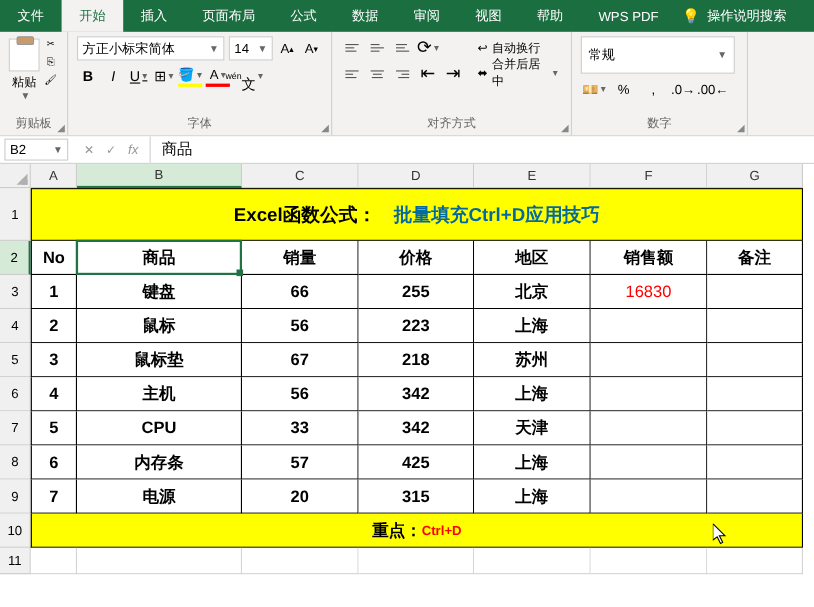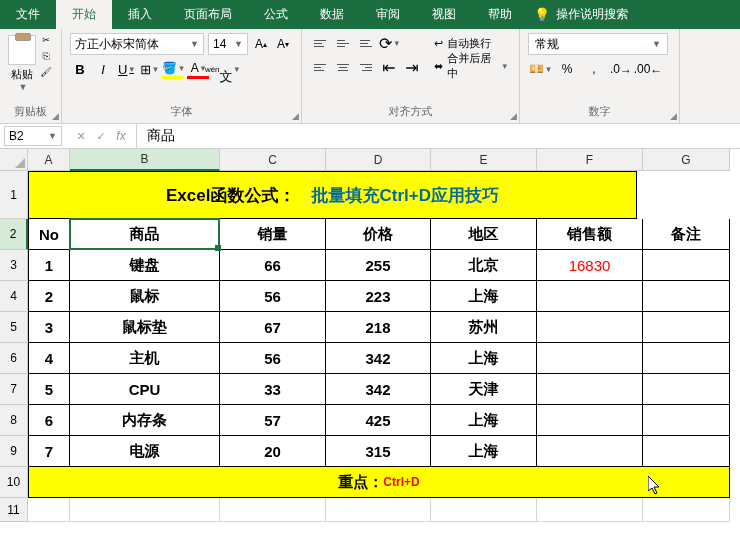--- a/index.html
+++ b/index.html
@@ -34,21 +34,21 @@
 .color-swatch{width:22px;height:20px;border-bottom:3px solid;display:flex;align-items:center;justify-content:center;font-size:12px;cursor:pointer}
 .align-grp{width:218px}
 .align-row{display:flex;gap:3px;margin-bottom:4px}
 .abtn{width:20px;height:20px;display:flex;align-items:center;justify-content:center;cursor:pointer}
 .align-lines{display:flex;flex-direction:column;gap:2px;width:12px}
 .align-lines span{height:1px;background:#555}
 .wrap-merge{display:flex;flex-direction:column;gap:3px;margin-left:8px}
 .wrap-btn{height:20px;display:flex;align-items:center;gap:4px;font-size:11px;cursor:pointer;padding:0 4px}
 .align-cols{display:flex}
 .number-grp{width:160px}
-.num-select{width:140px;height:22px;background:#fff;border:1px solid #ccc;font-size:12px;padding:4px 6px;display:flex;align-items:center;justify-content:space-between;cursor:pointer;margin-bottom:4px}
+.num-select{width:140px;height:22px;background:#fff;border:1px solid #ccc;font-size:12px;padding:16px 6px;display:flex;align-items:center;justify-content:space-between;cursor:pointer;margin-bottom:4px}
 .num-row{display:flex;gap:3px}
 .nbtn{width:24px;height:20px;display:flex;align-items:center;justify-content:center;font-size:12px;cursor:pointer}
 .formula-bar{height:25px;border-bottom:1px solid #d0d0d0;display:flex;align-items:center;background:#fff}
 .name-box{width:58px;height:20px;border:1px solid #ccc;margin:0 4px;padding:0 4px;font-size:12px;display:flex;align-items:center;cursor:text}
 .fbar-btns{display:flex;gap:2px;padding:0 6px;border-right:1px solid #d0d0d0;height:100%;align-items:center}
 .fbar-btn{width:18px;color:#999;font-size:11px;text-align:center;cursor:pointer}
 .fx{font-style:italic;font-size:12px}
 .formula-input{flex:1;padding:0 10px;font-size:14px;height:100%;display:flex;align-items:center;cursor:text}
 .sheet-area{display:flex;height:403px;overflow:hidden}
 .select-all{width:28px;height:22px;background:#f0f0f0;border-right:1px solid #ccc;border-bottom:1px solid #ccc;cursor:pointer;position:relative}
@@ -88,20 +88,21 @@
 <div class="title-bar">
   <div class="tab">文件</div>
   <div class="tab active">开始</div>
   <div class="tab">插入</div>
   <div class="tab">页面布局</div>
   <div class="tab">公式</div>
   <div class="tab">数据</div>
   <div class="tab">审阅</div>
   <div class="tab">视图</div>
   <div class="tab">帮助</div>
+  <div class="tab">WPS PDF</div>
   <span class="bulb">💡</span>
   <span class="search-text">操作说明搜索</span>
 </div>
 
 <div class="ribbon">
   <div class="group clipboard-grp">
     <div class="clipboard-top">
       <div class="paste-btn">
         <div class="paste-icon"></div>
         <span class="paste-label">粘贴</span>
@@ -268,21 +269,21 @@
           <div class="row-h" style="height: 31px;">8</div>
           <div class="row-h" style="height: 31px;">9</div>
           <div class="row-h" style="height: 31px;">10</div>
           <div class="row-h" style="height: 24px;">11</div>
         </div>
       <div class="cells" id="cells">
         <div class="sel-box" id="sel-box" style="left: 41px; top: 47px; width: 151px; height: 32px;">
             <div class="sel-handle"></div>
           </div>
       <div class="crow title-row" style="height: 48px;">
-            <div class="cell tbl-border-t tbl-border-l tbl-border-r tbl-border-b" style="width: 609px; gap: 16px;">
+            <div class="cell tbl-border-t tbl-border-l tbl-border-r tbl-border-b" style="width: 702px; gap: 16px;">
               <span class="title-text">Excel函数公式：</span>
               <span class="title-highlight">批量填充Ctrl+D应用技巧</span>
             </div>
           </div>
           <div class="crow " style="height: 31px;">
             <div class="cell header-cell tbl-border-b tbl-border-r tbl-border-l" style="width: 42px;">No</div>
             <div class="cell header-cell tbl-border-b tbl-border-r" style="width: 150px;">商品</div>
             <div class="cell header-cell tbl-border-b tbl-border-r" style="width: 106px;">销量</div>
             <div class="cell header-cell tbl-border-b tbl-border-r" style="width: 105px;">价格</div>
             <div class="cell header-cell tbl-border-b tbl-border-r" style="width: 106px;">地区</div>

